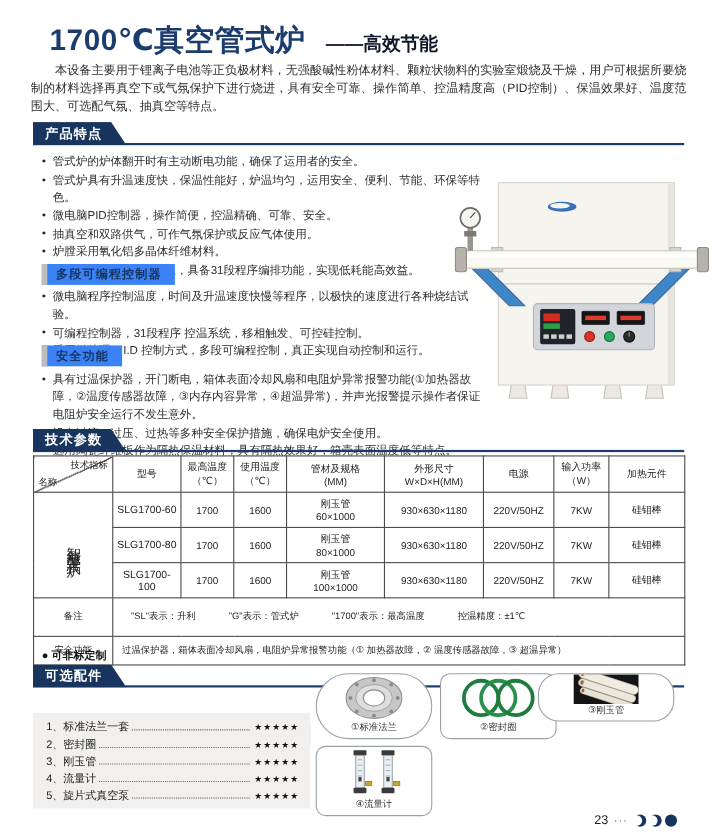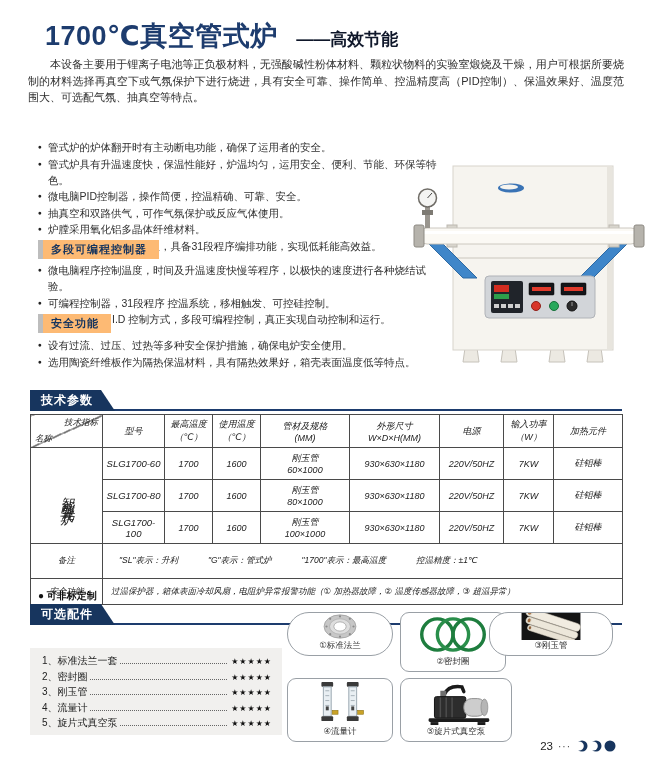--- a/index.html
+++ b/index.html
@@ -20,26 +20,26 @@
   .section .banner { position:absolute; left:0; bottom:-2px; height:21px; line-height:21px;
            background:#17355e; color:#fff; font-size:12px; font-weight:bold;
            padding:0 22px 0 11px; letter-spacing:1px;
            clip-path:polygon(0 0, calc(100% - 14px) 0, 100% 100%, 0 100%); }
 
   
   .bullets { position:absolute; list-style:none; width:402px; }
   .bullets li { position:relative; font-size:10.5px; line-height:16px; color:#2e2e2e; padding-left:10px; margin-bottom:0.5px; }
   .bullets li::before { content:"●"; position:absolute; left:0; top:0; font-size:6.5px; line-height:16px; color:#222; }
 
-  .subheader { position:absolute; display:inline-block; background:#fdba74; border-left:5px solid #bdbdbd;
+  .subheader { position:absolute; display:inline-block; background:#3b82f6; border-left:5px solid #bdbdbd;
            color:#17355e; font-size:11px; font-weight:bold; padding:2px 12px 2px 8px; letter-spacing:1px; }
 
   
   table.specs { position:absolute; left:30px; top:414px; width:592px; border-collapse:collapse;
-           font-size:9px; color:#222; table-layout:fixed;font-style:italic; }
+           font-size:9px; color:#222; table-layout:fixed; }
   table.specs td, table.specs th { border:1px solid #4a4a4a; text-align:center; vertical-align:middle;
            padding:1px 2px; font-weight:normal; white-space:pre-line; }
   table.specs .hdr { height:30px; font-size:9px; }
   table.specs .datarow td { height:32px; }
   td.diag { position:relative; padding:0;
            background:linear-gradient(to bottom right, transparent calc(50% - 0.6px), #4a4a4a calc(50% - 0.6px), #4a4a4a calc(50% + 0.6px), transparent calc(50% + 0.6px)); }
   td.diag .dt { position:absolute; top:2px; right:4px; font-size:8.5px; }
   td.diag .db { position:absolute; bottom:2px; left:4px; font-size:8.5px; }
   td.vname { writing-mode:vertical-lr; text-orientation:upright; font-size:13px; letter-spacing:3px; color:#222; }
   td.modelcell { font-size:9.5px; }
@@ -76,20 +76,23 @@
 
 <div class="page">
 
   <div class="title-wrap">
     <h1 class="main-title">1700℃真空管式炉</h1>
     <span class="sub-title">——高效节能</span>
   </div>
 
   <p class="intro">本设备主要用于锂离子电池等正负极材料，无强酸碱性粉体材料、颗粒状物料的实验室煅烧及干燥，用户可根据所要烧制的材料选择再真空下或气氛保护下进行烧进，具有安全可靠、操作简单、控温精度高（PID控制）、保温效果好、温度范围大、可选配气氛、抽真空等特点。</p>
 
+  <div class="section" style="top:111px;">
+    <span class="banner">产品特点</span>
+  </div>
 
   <ul class="bullets" style="left:38px; top:139px;">
     <li>管式炉的炉体翻开时有主动断电功能，确保了运用者的安全。</li>
     <li>管式炉具有升温速度快，保温性能好，炉温均匀，运用安全、便利、节能、环保等特色。</li>
     <li>微电脑PID控制器，操作简便，控温精确、可靠、安全。</li>
     <li>抽真空和双路供气，可作气氛保护或反应气体使用。</li>
     <li>炉膛采用氧化铝多晶体纤维材料。</li>
     <li>管式炉采用智能PID控温，具备31段程序编排功能，实现低耗能高效益。</li>
   </ul>
 
@@ -97,20 +100,21 @@
 
   <ul class="bullets" style="left:38px; top:262px;">
     <li>微电脑程序控制温度，时间及升温速度快慢等程序，以极快的速度进行各种烧结试验。</li>
     <li>可编程控制器，31段程序 控温系统，移相触发、可控硅控制。</li>
     <li>采用微处理 P.I.D 控制方式，多段可编程控制，真正实现自动控制和运行。</li>
   </ul>
 
   <div class="subheader" style="left:38px; top:314px;">安全功能</div>
 
   <ul class="bullets" style="left:38px; top:337px;">
+    <li>具有过温保护器，开门断电，箱体表面冷却风扇和电阻炉异常报警功能(①加热器故障，②温度传感器故障，③内存内容异常，④超温异常)，并声光报警提示操作者保证电阻炉安全运行不发生意外。</li>
     <li>设有过流、过压、过热等多种安全保护措施，确保电炉安全使用。</li>
     <li>选用陶瓷纤维板作为隔热保温材料，具有隔热效果好，箱壳表面温度低等特点。</li>
   </ul>
 
   <svg class="furnace" width="232" height="228" viewBox="0 0 232 228">
 
     <g>
       <polygon points="52,202 64,202 66,216 50,216" fill="#ece9e2" stroke="#c6c2ba" stroke-width="1"></polygon>
       <polygon points="90,202 102,202 104,216 88,216" fill="#ece9e2" stroke="#c6c2ba" stroke-width="1"></polygon>
       <polygon points="138,202 150,202 152,216 136,216" fill="#ece9e2" stroke="#c6c2ba" stroke-width="1"></polygon>
@@ -286,21 +290,21 @@
       <span class="stars">★★★★★</span>
     </div>
     <div class="p-item">
       <span>5、</span>
       <span>旋片式真空泵</span>
       <span class="leader"></span>
       <span class="stars">★★★★★</span>
     </div>
   </div>
 
-  <div class="card" style="left:287px; top:612px; width:106px; height:44px;border-radius:30px;">
+  <div class="card" style="left:287px; top:612px; width:106px; height:60px;border-radius:30px;">
     <svg width="70" height="44" viewBox="0 0 70 44">
       <ellipse cx="35" cy="22" rx="26" ry="19" fill="#c7c7c7" stroke="#8e8e8e" stroke-width="1"></ellipse>
       <ellipse cx="35" cy="22" rx="17" ry="12.5" fill="#dedede" stroke="#9a9a9a" stroke-width="0.8"></ellipse>
       <ellipse cx="35" cy="22" rx="10" ry="7.5" fill="#ffffff" stroke="#8e8e8e" stroke-width="1"></ellipse>
       <circle cx="35" cy="5.5" r="1.8" fill="#8b8b8b"></circle>
         <circle cx="35" cy="38.5" r="1.8" fill="#8b8b8b"></circle>
       <circle cx="13" cy="22" r="1.8" fill="#8b8b8b"></circle>
         <circle cx="57" cy="22" r="1.8" fill="#8b8b8b"></circle>
       <circle cx="19" cy="9.5" r="1.8" fill="#8b8b8b"></circle>
         <circle cx="51" cy="9.5" r="1.8" fill="#8b8b8b"></circle>
@@ -358,36 +362,20 @@
         <line x1="20" y1="22" x2="24" y2="22" stroke="#8a97a0" stroke-width="0.7"></line>
         <line x1="20" y1="27" x2="24" y2="27" stroke="#8a97a0" stroke-width="0.7"></line>
         <rect x="20.5" y="28" width="3" height="4" fill="#444"></rect>
         <rect x="16" y="38" width="12" height="5" rx="1" fill="#3a3a3a"></rect>
         <rect x="27" y="32" width="6" height="4" fill="#c9a227" stroke="#8f7417" stroke-width="0.6"></rect>
       </g>
     </svg>
     <span class="caption">④流量计</span>
   </div>
 
-  <div class="card" style="left:400px; top:678px; width:112px; height:64px;">
-    <svg width="84" height="48" viewBox="0 0 84 48">
-      <path d="M30 16 Q34 6 48 8 L50 13" fill="none" stroke="#1a1a1a" stroke-width="3.5" stroke-linecap="round"></path>
-      <rect x="26" y="12" width="6" height="8" fill="#6f6f6f"></rect>
-      <rect x="20" y="18" width="32" height="22" rx="2" fill="#2d2d2d" stroke="#111" stroke-width="1"></rect>
-      <line x1="26" y1="19" x2="26" y2="39" stroke="#4d4d4d" stroke-width="1.5"></line>
-      <line x1="32" y1="19" x2="32" y2="39" stroke="#4d4d4d" stroke-width="1.5"></line>
-      <line x1="38" y1="19" x2="38" y2="39" stroke="#4d4d4d" stroke-width="1.5"></line>
-      <rect x="50" y="20" width="22" height="18" rx="8" fill="#cdcdcd" stroke="#8f8f8f" stroke-width="1"></rect>
-      <ellipse cx="71" cy="29" rx="3.5" ry="8.5" fill="#b5b5b5" stroke="#8f8f8f" stroke-width="0.8"></ellipse>
-      <rect x="14" y="40" width="62" height="4" rx="1.5" fill="#1c1c1c"></rect>
-      <rect x="16" y="44" width="8" height="3" fill="#1c1c1c"></rect>
-      <rect x="64" y="44" width="8" height="3" fill="#1c1c1c"></rect>
-    </svg>
-    <span class="caption">⑤旋片式真空泵</span>
-  </div>
 
   <div class="footer">
     <span>23</span>
     <span class="dots">···</span>
     <svg width="42" height="12" viewBox="0 0 42 12">
       <circle cx="6" cy="6" r="5.5" fill="#17355e"></circle>
       <circle cx="3.2" cy="6" r="4.6" fill="#ffffff"></circle>
       <circle cx="20" cy="6" r="5.5" fill="#17355e"></circle>
       <circle cx="17.2" cy="6" r="4.6" fill="#ffffff"></circle>
       <circle cx="34" cy="6" r="5.5" fill="#17355e"></circle>

